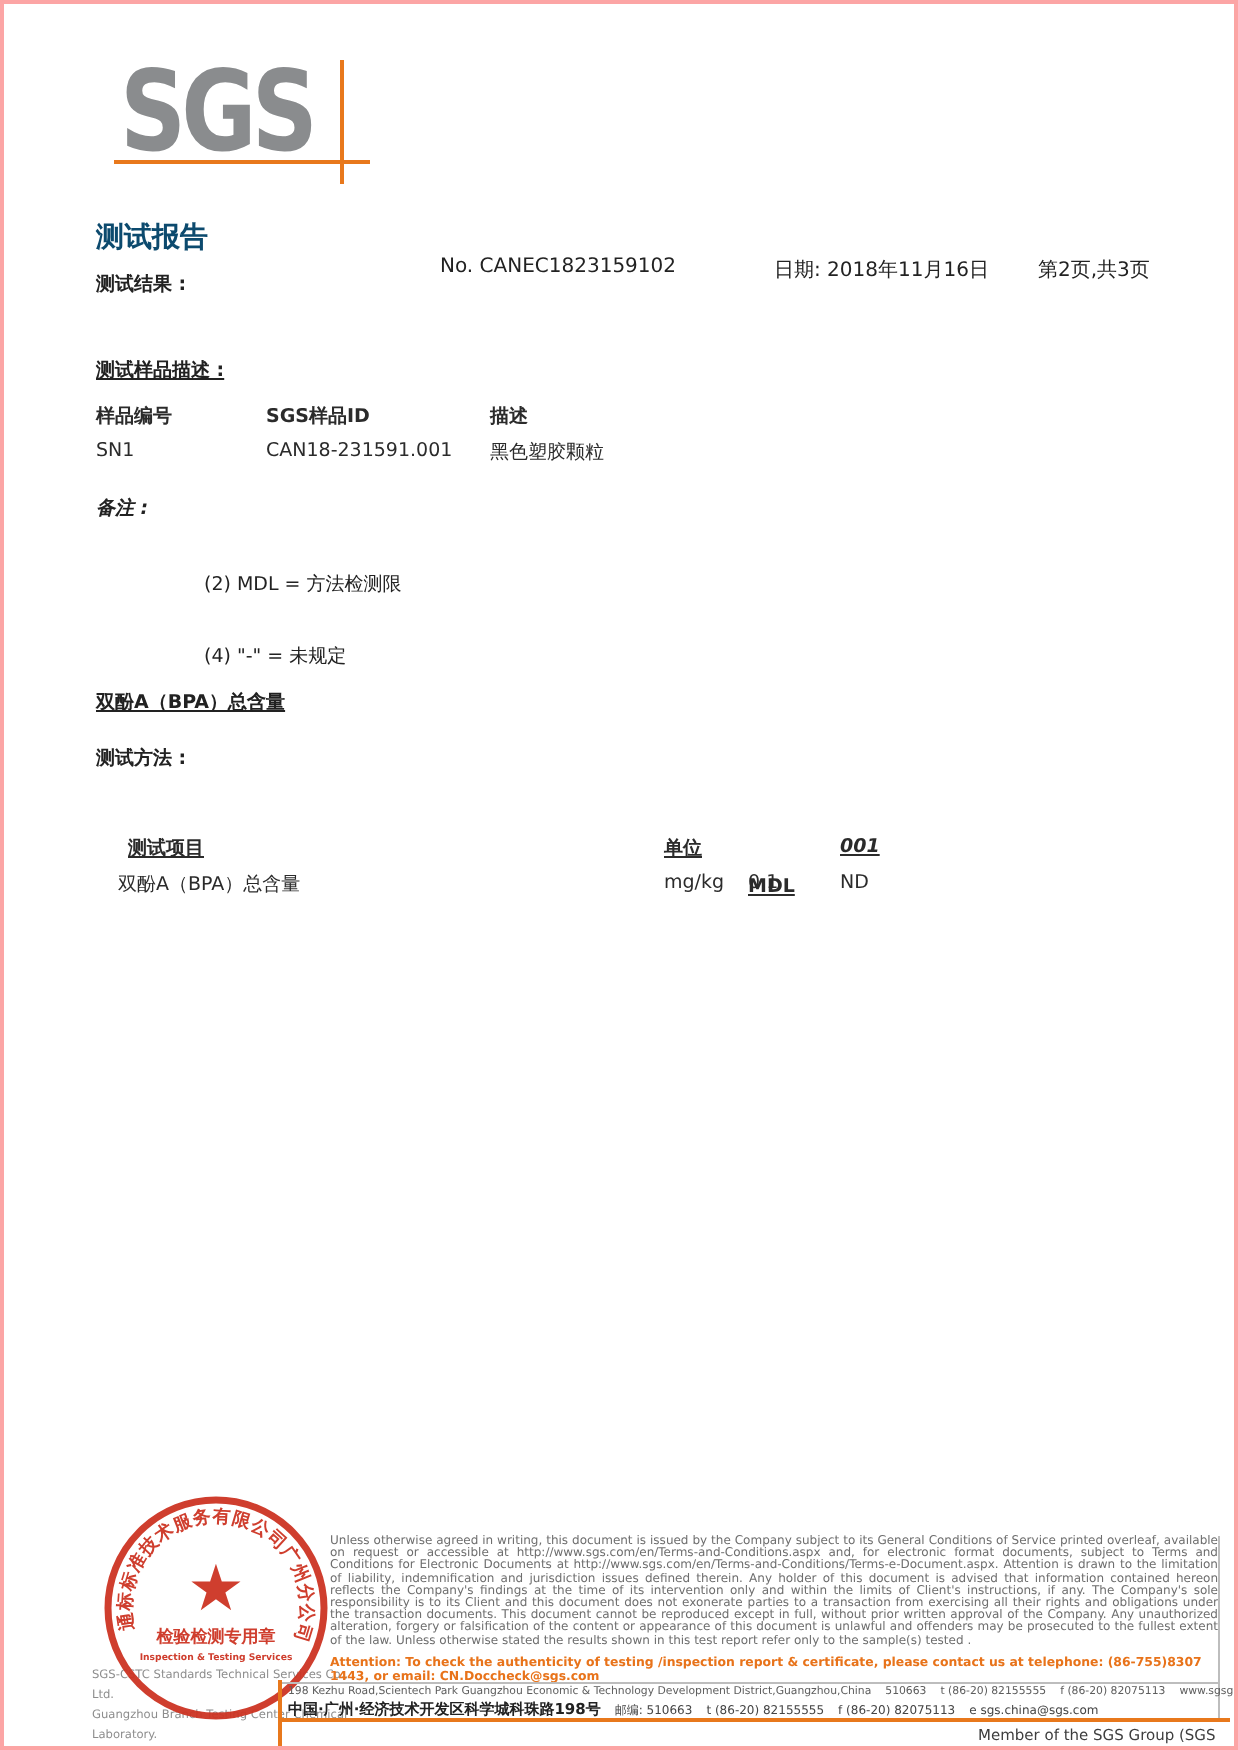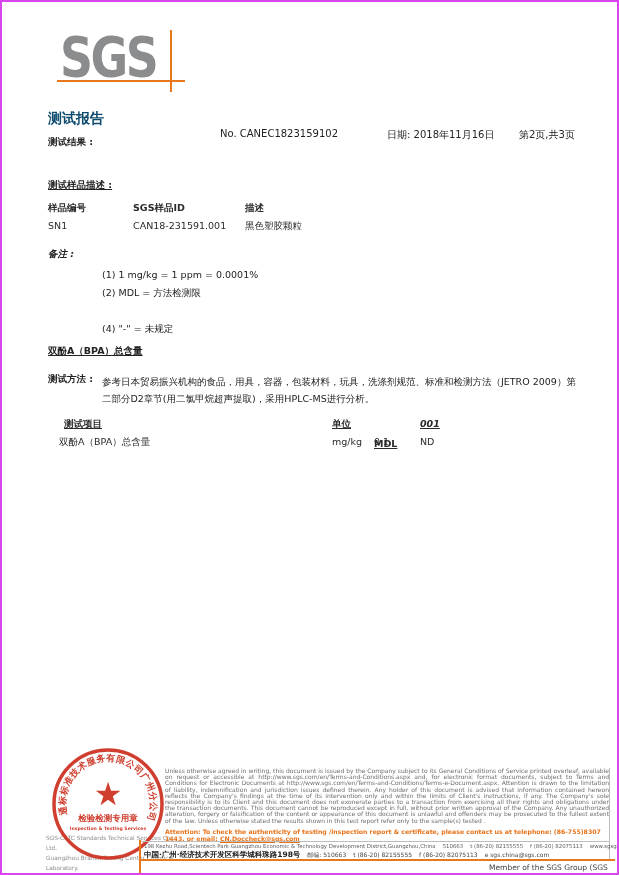--- a/index.html
+++ b/index.html
@@ -1,19 +1,19 @@
 <!DOCTYPE html>
 <html><head>
 <meta charset="utf-8">
 <style>
   * { margin:0; padding:0; box-sizing:border-box; }
   body { margin:0; background:#ffffff; font-family:"DejaVu Sans", sans-serif; }
   .page{
     position:relative; width:619px; height:875px; background:#fff;
-    border:2px solid #d946ef; overflow:hidden;
+    border:2px solid #fca5a5; overflow:hidden;
     font-family:"DejaVu Sans", sans-serif; color:#2b2b2b;
   }
   .abs{ position:absolute; }
 
   
   .logo{
     left:58px; top:30px; height:52px; line-height:50px;
     font-size:56px; font-weight:900; letter-spacing:-3px; color:#8a8c8e;
     transform:scaleX(0.82); transform-origin:left center;
   }
@@ -79,27 +79,25 @@
   <div class="abs sec-label underl" style="left:46px; top:177px;">测试样品描述 :</div>
 
   <div class="st-cell st-b c" style="left:46px; top:200px; width:85px;">样品编号</div>
   <div class="st-cell st-b c" style="left:131px; top:200px; width:112px;">SGS样品ID</div>
   <div class="st-cell st-b" style="left:243px; top:200px;">描述</div>
   <div class="st-cell c" style="left:46px; top:218px; width:85px;">SN1</div>
   <div class="st-cell c" style="left:131px; top:218px; width:112px;">CAN18-231591.001</div>
   <div class="st-cell" style="left:243px; top:218px;">黑色塑胶颗粒</div>
 
   <div class="abs sec-label" style="left:46px; top:246px;font-style:italic;">备注 :</div>
-  <div class="abs note-line" style="left:100px; top:264px;">(1) 1 mg/kg = 1 ppm = 0.0001%</div>
   <div class="abs note-line" style="left:100px; top:282px;">(2) MDL = 方法检测限</div>
   <div class="abs note-line" style="left:100px; top:318px;">(4) "-" = 未规定</div>
 
   <div class="abs sec-label underl" style="left:46px; top:343px;">双酚A（BPA）总含量</div>
   <div class="abs sec-label" style="left:46px; top:371px;">测试方法 :</div>
-  <div class="abs method-text">参考日本贸易振兴机构的食品，用具，容器，包装材料，玩具，洗涤剂规范、标准和检测方法（JETRO 2009）第二部分D2章节(用二氯甲烷超声提取)，采用HPLC-MS进行分析。</div>
 
   <div class="rt-cell st-b rt-underl" style="left:62px; top:416px;">测试项目</div>
   <div class="rt-cell st-b rt-underl c" style="left:330px; top:416px; width:40px;">单位</div>
   <div class="rt-cell st-b rt-underl c" style="left:372px; top:416px; width:40px;margin-top:20px;">MDL</div>
   <div class="rt-cell st-b rt-underl c" style="left:418px; top:416px; width:40px; font-style:italic;">001</div>
   <div class="rt-cell" style="left:57px; top:434px;">双酚A（BPA）总含量</div>
   <div class="rt-cell c" style="left:330px; top:434px; width:40px;">mg/kg</div>
   <div class="rt-cell c" style="left:372px; top:434px; width:40px;">0.1</div>
   <div class="rt-cell c" style="left:418px; top:434px; width:40px;">ND</div>
 

